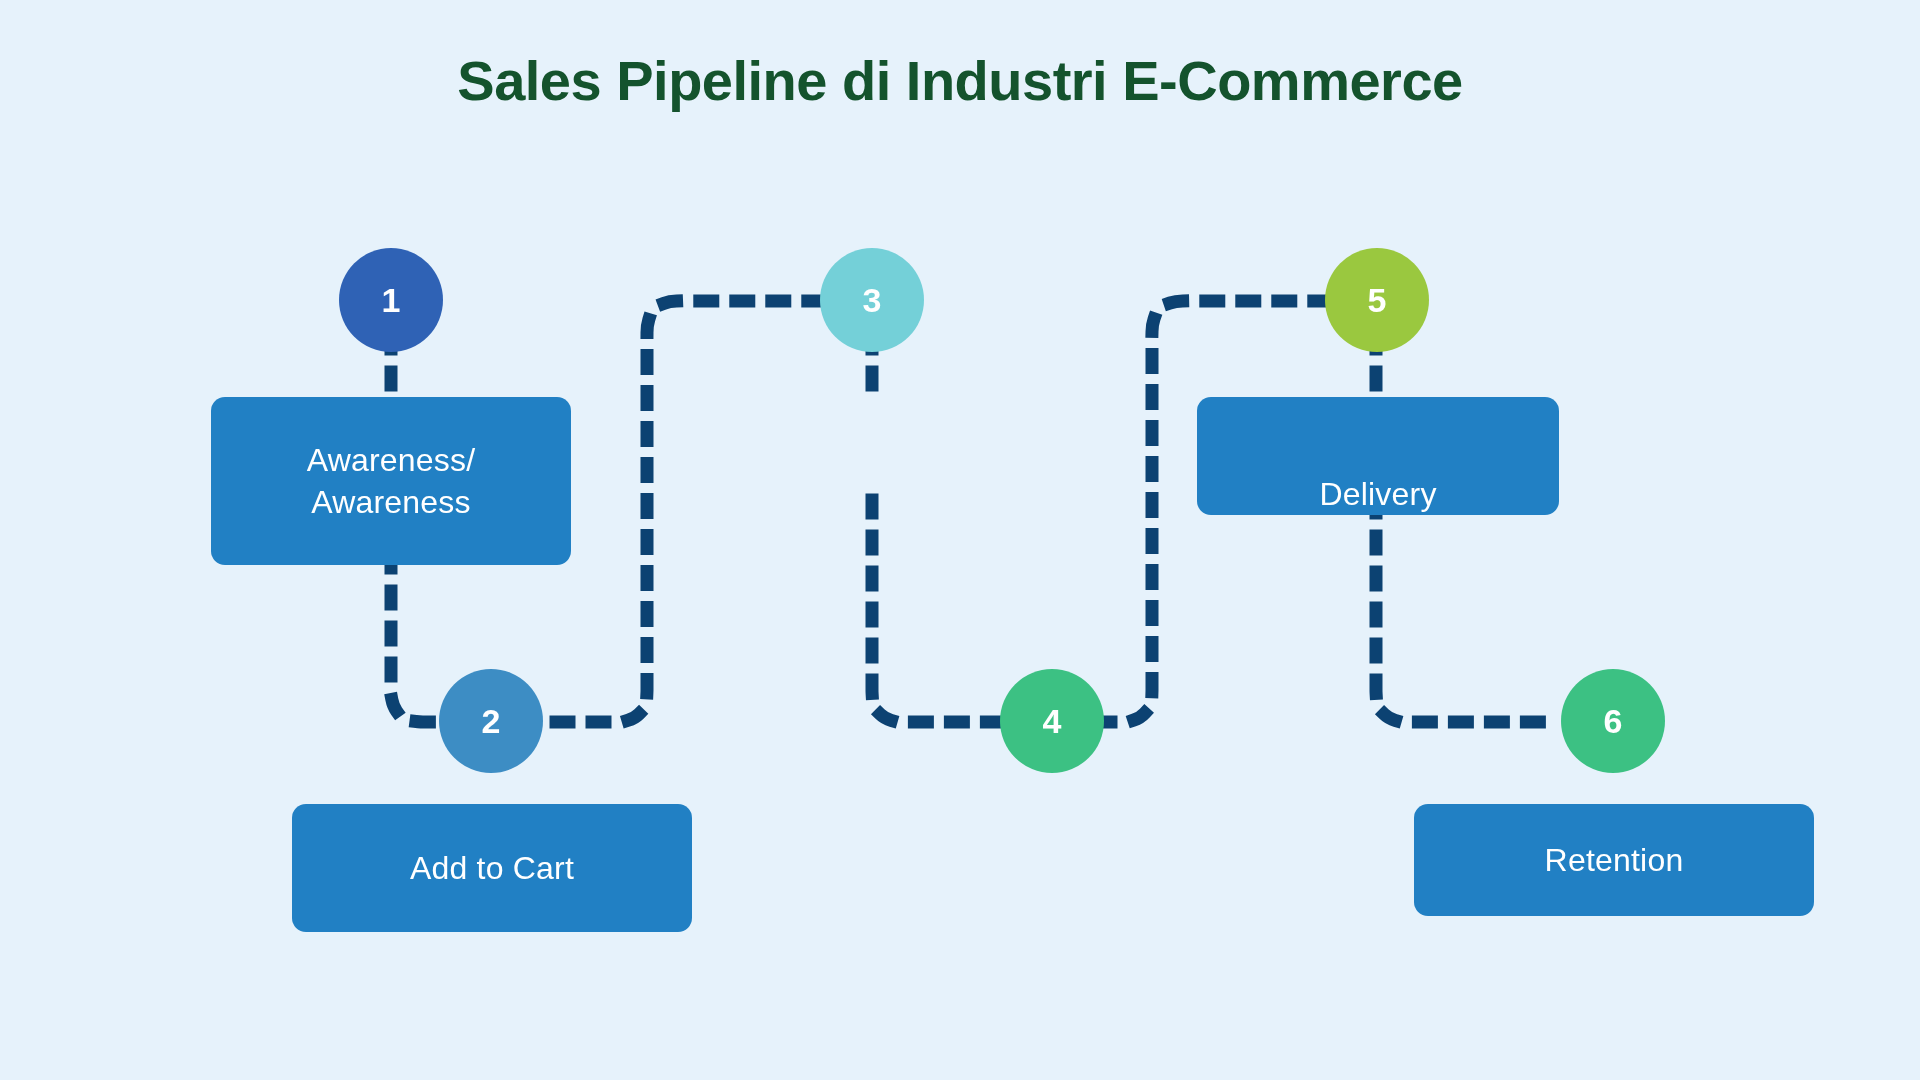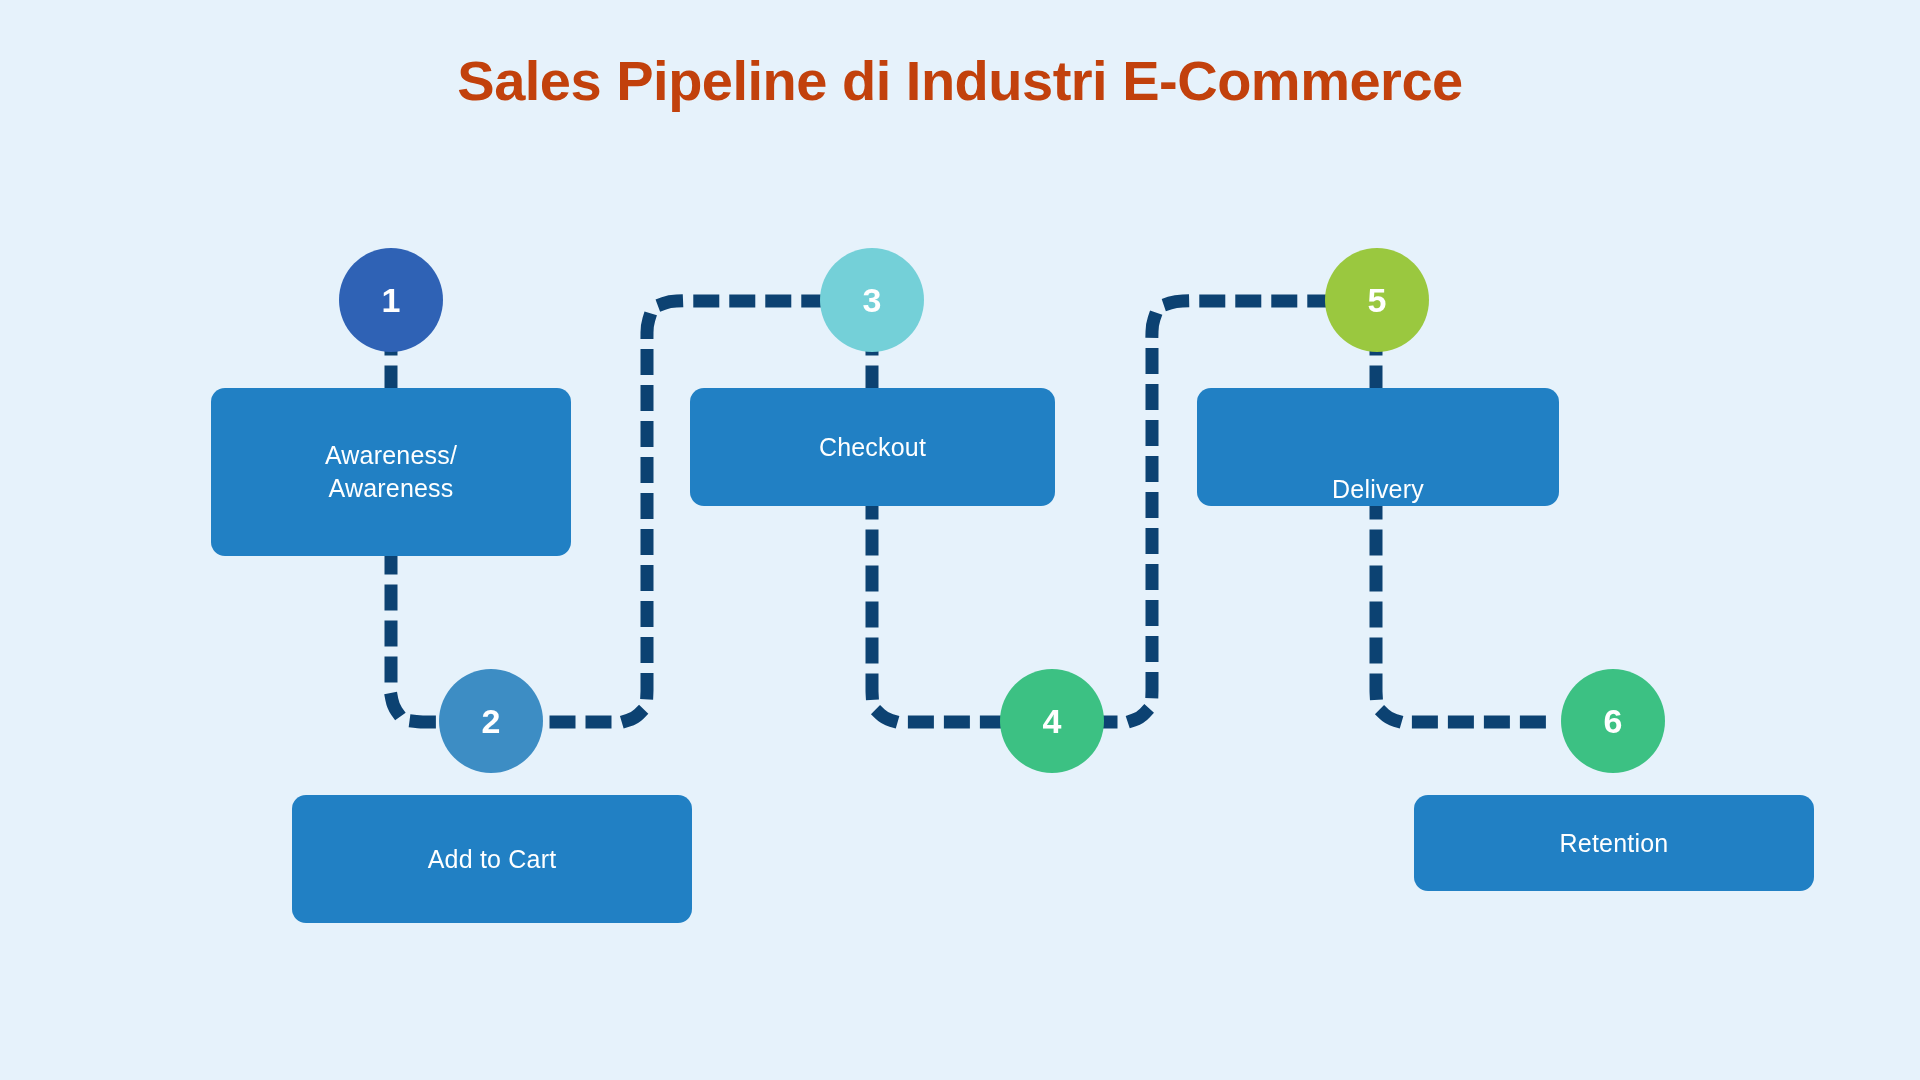--- a/index.html
+++ b/index.html
@@ -13,44 +13,45 @@
   #stage{position:absolute;left:0;top:0;width:1920px;height:1080px;}
 
   
   .title{
     position:absolute;
     left:0;top:48px;width:1920px;
     text-align:center;
     font-size:56px;
     font-weight:bold;
     letter-spacing:-0.5px;
-    color:#c2410c;
+    color:#14532d;
     white-space:nowrap;
   }
 
   
   #wires{position:absolute;left:0;top:0;width:1920px;height:1080px;z-index:1;}
 
   
   .box{
     position:absolute;
     z-index:3;
     background:#2180c4;
     border-radius:14px;
     color:#ffffff;
     display:flex;
     align-items:center;
     justify-content:center;
     text-align:center;
-    font-size:25px;
+    font-size:32px;
     font-weight:normal;
     line-height:1.32;
     letter-spacing:0.2px;
     padding:0 10px;
     box-sizing:border-box;
+    margin-top:9px;
   }
 
   
   .circle{
     position:absolute;
     z-index:4;
     border-radius:50%;
     display:flex;
     align-items:center;
     justify-content:center;
@@ -99,35 +100,32 @@
   <div class="circle" style="left:439px;top:669px;width:104px;height:104px;background:#3d8dc4;">
     <span>2</span>
   </div>
   <div class="box" style="left:292px;top:795px;width:400px;height:128px;">
     <span>Add to Cart</span>
   </div>
 
   <div class="circle" style="left:820px;top:248px;width:104px;height:104px;background:#74d0d8;">
     <span>3</span>
   </div>
-  <div class="box" style="left:690px;top:388px;width:365px;height:118px;">
-    <span>Checkout</span>
-  </div>
 
   <div class="circle" style="left:1000px;top:669px;width:104px;height:104px;background:#3cc183;">
     <span>4</span>
   </div>
 
   <div class="circle" style="left:1325px;top:248px;width:104px;height:104px;background:#9ac83f;">
     <span>5</span>
   </div>
   <div class="box" style="left:1197px;top:388px;width:362px;height:118px;align-items:flex-end;">
     <span>Delivery</span>
   </div>
 
   <div class="circle" style="left:1561px;top:669px;width:104px;height:104px;background:#3cc183;">
     <span>6</span>
   </div>
-  <div class="box" style="left:1414px;top:795px;width:400px;height:96px;">
+  <div class="box" style="left:1414px;top:795px;width:400px;height:112px;">
     <span>Retention</span>
   </div>
 
 </div>
 
 </body></html>

